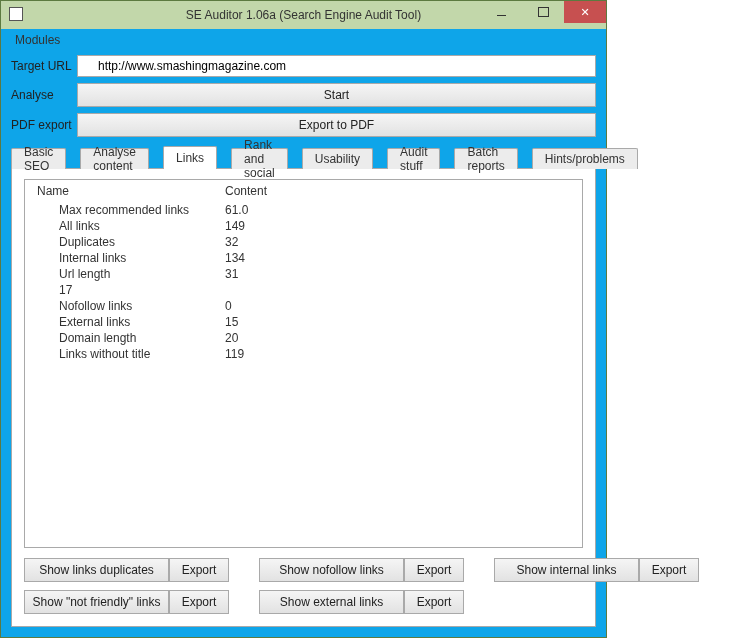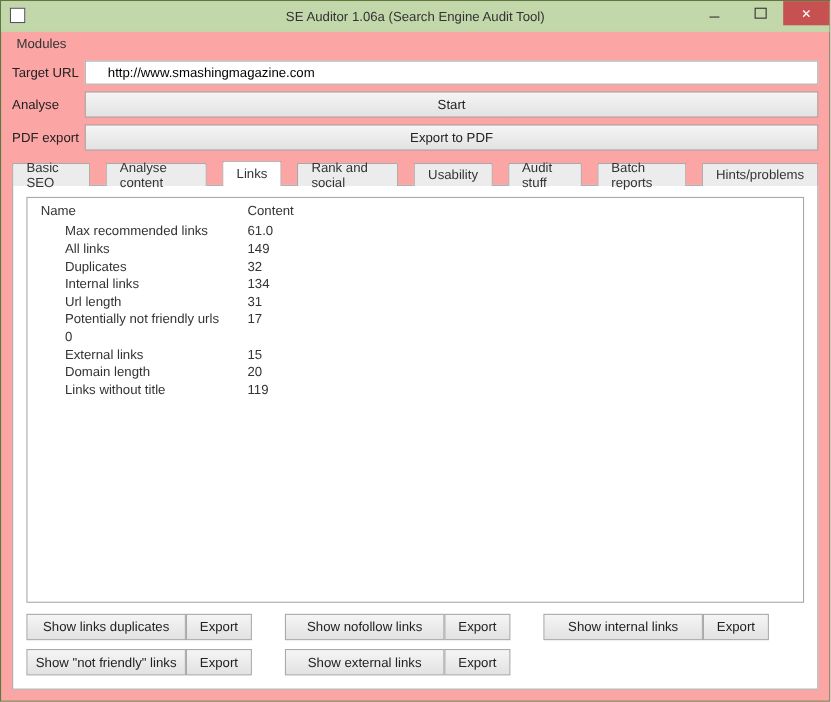--- a/index.html
+++ b/index.html
@@ -6,23 +6,23 @@
   body {
     margin: 0;
     font-family: "Segoe UI", Tahoma, sans-serif;
     font-size: 12px;
     background: #fff;
     width: 755px;
     height: 638px;
     overflow: hidden;
   }
   .window {
-    width: 755px;
+    width: 607px;
     height: 638px;
-    background: #fca5a5;
+    background: #0ea5e9;
     border: 1px solid #5c7a40;
     display: flex;
     flex-direction: column;
   }
   .titlebar {
     height: 28px;
     display: flex;
     align-items: center;
     position: relative;
     background: #c2d7aa;
@@ -276,24 +276,24 @@
             </div>
             <div class="trow">
               <div class="c1">Internal links</div>
               <div class="c2">134</div>
             </div>
             <div class="trow">
               <div class="c1">Url length</div>
               <div class="c2">31</div>
             </div>
             <div class="trow">
-              <div class="c1">Potentially not friendly urls</div>
               <div class="c2">17</div>
             </div>
             <div class="trow">
+              <div class="c1">Nofollow links</div>
               <div class="c2">0</div>
             </div>
             <div class="trow">
               <div class="c1">External links</div>
               <div class="c2">15</div>
             </div>
             <div class="trow">
               <div class="c1">Domain length</div>
               <div class="c2">20</div>
             </div>

